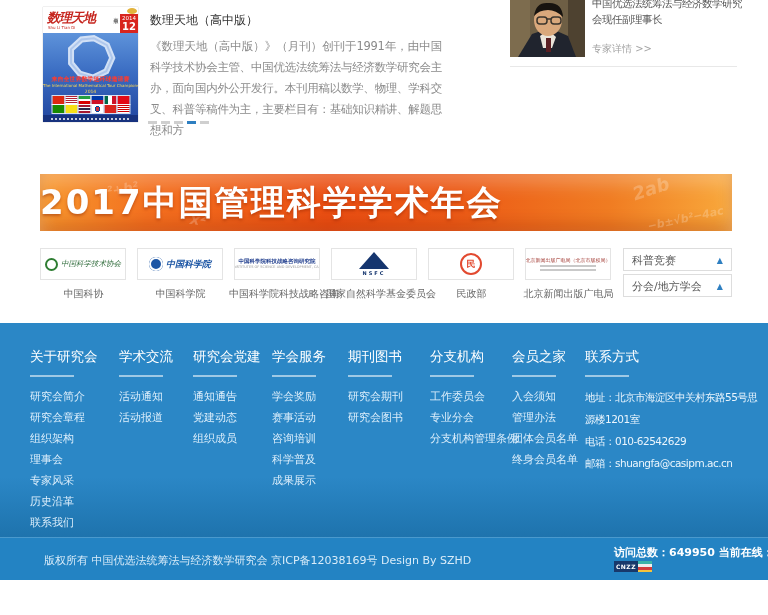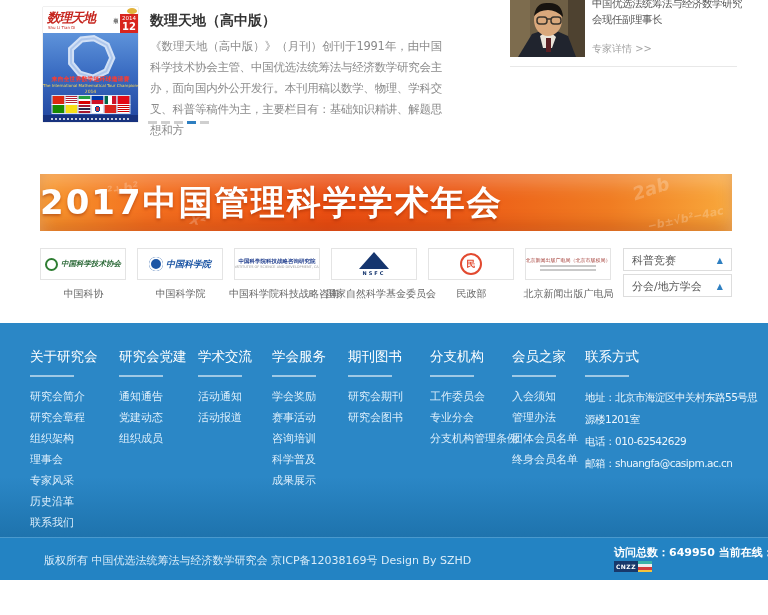--- a/index.html
+++ b/index.html
@@ -31,21 +31,21 @@
   .f-ir{background:linear-gradient(180deg,#239f40 0 33%,#fff 33% 66%,#da0000 66% 100%);}
   .f-ph{background:linear-gradient(180deg,#0038a8 0 50%,#ce1126 50% 100%);}
   .f-mx{background:linear-gradient(90deg,#006847 0 33%,#fff 33% 66%,#ce1126 66% 100%);}
   .f-tr{background:#e30a17;} .f-zm{background:#198a00;} .f-bn{background:#f7e017;}
   .f-th{background:linear-gradient(180deg,#a51931 0 20%,#fff 20% 40%,#2d2a4a 40% 60%,#fff 60% 80%,#a51931 80% 100%);}
   .f-kr{background:radial-gradient(circle at 50% 50%,#cd2e3a 0 2px,#0047a0 2px 3px,#fff 3px);}
   .f-vn{background:#da251d;} .f-my{background:repeating-linear-gradient(180deg,#cc0001 0 1px,#fff 1px 2px);}
   .cover-foot{position:absolute;left:0;bottom:0;width:100%;height:7px;background:#17327e;}
   .microtext{position:absolute;left:8px;bottom:2px;width:78px;height:2px;background:repeating-linear-gradient(90deg,rgba(255,255,255,.75) 0 2px,transparent 2px 4px);}
 
-  .journal-title{position:absolute;left:150px;top:12px;font-size:14px;font-weight:bold;color:var(--text-dark);text-align:right;}
+  .journal-title{position:absolute;left:150px;top:12px;font-size:12px;font-weight:normal;color:var(--text-dark);text-align:right;}
   .journal-desc{position:absolute;left:150px;top:36px;width:292px;font-size:11.5px;line-height:21px;letter-spacing:-.3px;color:var(--text-gray);text-align:justify;}
   .dots{position:absolute;left:148px;top:121px;display:flex;}
   .dot{width:9px;height:3px;background:#cfcfcf;margin-right:4px;cursor:pointer;}
   .dot.active{background:var(--accent-blue);}
 
   .expert-photo{position:absolute;left:510px;top:0;width:75px;height:57px;overflow:hidden;cursor:pointer;}
   .expert-text{position:absolute;left:592px;top:-4px;width:152px;font-size:10.5px;line-height:15.5px;letter-spacing:-.5px;color:#555;}
   .expert-link{position:absolute;left:592px;top:42px;font-size:10px;color:#a3a3a3;text-decoration:none;cursor:pointer;}
   .top-divider{position:absolute;left:510px;top:66px;width:227px;height:1px;background:#e8e8e8;}
 
@@ -59,21 +59,21 @@
   .fm2{right:8px;bottom:6px;font-size:11px;transform:rotate(-12deg);}
   .fm3{left:58px;top:8px;font-size:13px;transform:rotate(-10deg);}
   .fm4{left:150px;bottom:2px;font-size:15px;transform:rotate(8deg);}
 
   
   .partners{position:absolute;left:40px;top:248px;display:flex;}
   .partner{width:97px;}
   .partner-box{width:86px;height:32px;border:1px solid #e4e4e4;background:#fff;display:flex;align-items:center;justify-content:center;cursor:pointer;overflow:hidden;}
   .partner-label{width:97px;margin-left:-5px;text-align:center;font-size:10px;color:#666;margin-top:7px;white-space:nowrap;}
   .ring-green{width:13px;height:13px;border-radius:50%;border:2px solid #2e7d32;margin-right:3px;flex:none;}
-  .script-green{font-size:7.5px;font-style:italic;font-weight:bold;color:#2e6b3a;white-space:nowrap;}
+  .script-green{font-size:7.5px;font-style:italic;font-weight:normal;color:#2e6b3a;white-space:nowrap;}
   .badge-blue{width:14px;height:14px;border-radius:50%;background:#1e57a5;margin-right:3px;flex:none;box-shadow:inset 0 0 0 2px #fff,inset 0 0 0 4px #1e57a5;}
   .script-blue{font-size:9px;font-style:italic;font-weight:bold;color:#1e57a5;white-space:nowrap;}
   .casisd-txt{text-align:center;line-height:1.3;}
   .casisd-l1{font-size:5.5px;font-weight:bold;color:#23408f;white-space:nowrap;}
   .casisd-l2{font-size:3.5px;color:#999;white-space:nowrap;}
   .nsfc{display:flex;flex-direction:column;align-items:center;}
   .nsfc-tri{width:0;height:0;border-left:15px solid transparent;border-right:15px solid transparent;border-bottom:17px solid #15356e;}
   .nsfc-txt{font-size:5px;font-weight:bold;color:#15356e;letter-spacing:2px;margin-top:1px;}
   .mca-ring{width:22px;height:22px;border-radius:50%;border:2.5px solid #e2492f;display:flex;align-items:center;justify-content:center;font-size:9px;color:#e2492f;font-weight:bold;}
   .bj-txt{text-align:center;}
@@ -257,35 +257,35 @@
         <ul>
           <li>研究会简介</li>
           <li>研究会章程</li>
           <li>组织架构</li>
           <li>理事会</li>
           <li>专家风采</li>
           <li>历史沿革</li>
           <li>联系我们</li>
         </ul>
       </div>
+      <div class="fcol w3">
+        <h4>学术交流</h4>
+        <div class="hr"></div>
+        <ul>
+          <li>活动通知</li>
+          <li>活动报道</li>
+        </ul>
+      </div>
       <div class="fcol w2">
         <h4>研究会党建</h4>
         <div class="hr"></div>
         <ul>
           <li>通知通告</li>
           <li>党建动态</li>
           <li>组织成员</li>
-        </ul>
-      </div>
-      <div class="fcol w3">
-        <h4>学术交流</h4>
-        <div class="hr"></div>
-        <ul>
-          <li>活动通知</li>
-          <li>活动报道</li>
         </ul>
       </div>
       <div class="fcol w4">
         <h4>学会服务</h4>
         <div class="hr"></div>
         <ul>
           <li>学会奖励</li>
           <li>赛事活动</li>
           <li>咨询培训</li>
           <li>科学普及</li>

